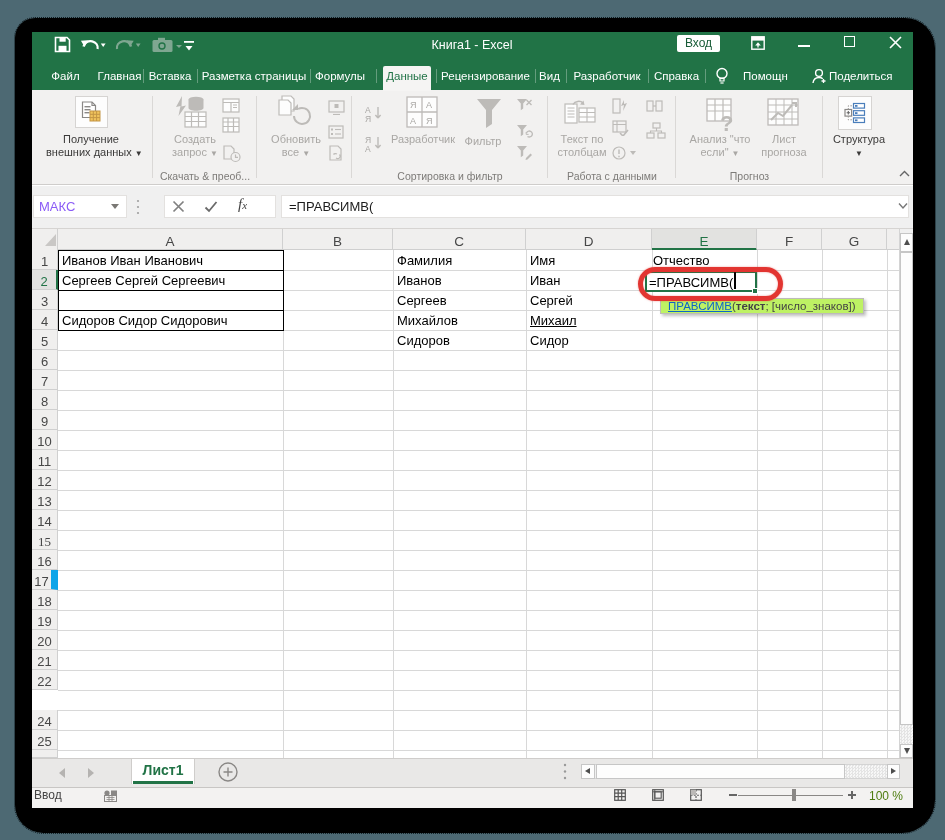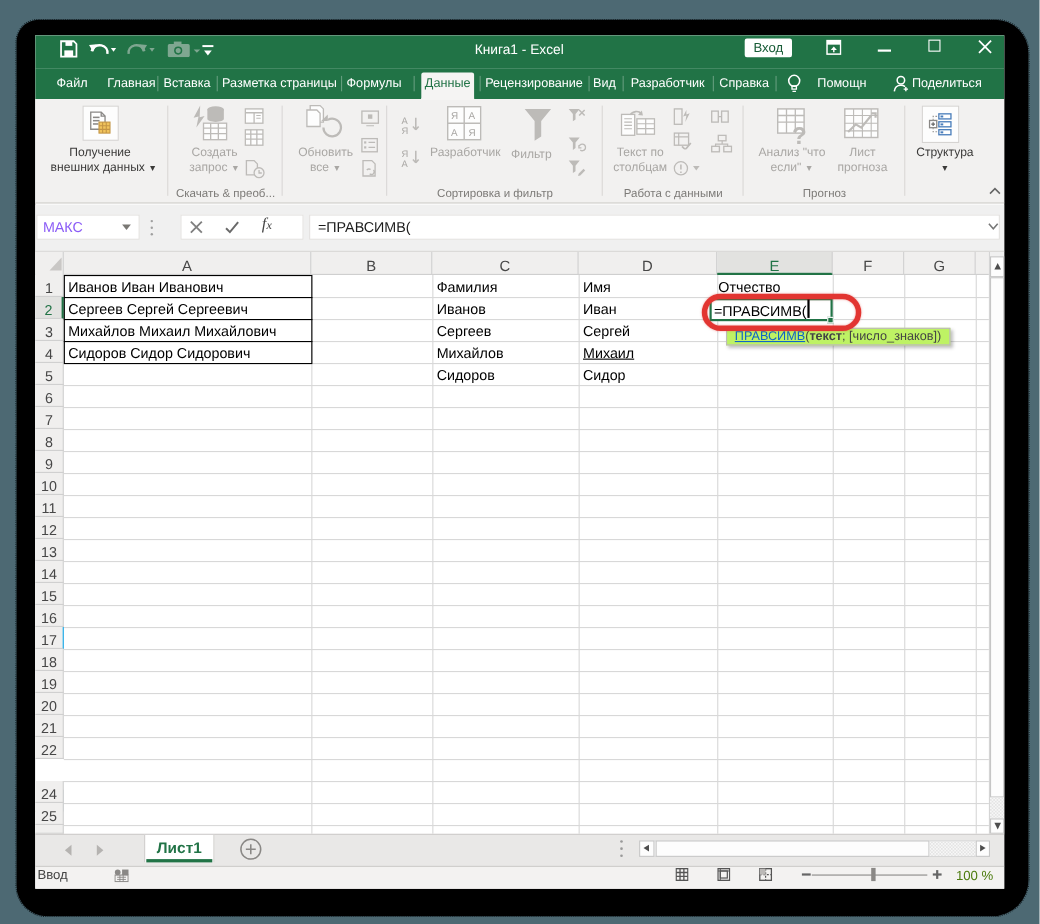--- a/index.html
+++ b/index.html
@@ -335,39 +335,38 @@
 <div class="rowhdr" style="top:298px;height:20px;line-height:23px;border-right:1px solid #d0d0d0;">5</div>
 <div class="rowhdr" style="top:318px;height:20px;line-height:23px;border-right:1px solid #d0d0d0;">6</div>
 <div class="rowhdr" style="top:338px;height:20px;line-height:23px;border-right:1px solid #d0d0d0;">7</div>
 <div class="rowhdr" style="top:358px;height:20px;line-height:23px;border-right:1px solid #d0d0d0;">8</div>
 <div class="rowhdr" style="top:378px;height:20px;line-height:23px;border-right:1px solid #d0d0d0;">9</div>
 <div class="rowhdr" style="top:398px;height:20px;line-height:23px;border-right:1px solid #d0d0d0;">10</div>
 <div class="rowhdr" style="top:418px;height:20px;line-height:23px;border-right:1px solid #d0d0d0;">11</div>
 <div class="rowhdr" style="top:438px;height:20px;line-height:23px;border-right:1px solid #d0d0d0;">12</div>
 <div class="rowhdr" style="top:458px;height:20px;line-height:23px;border-right:1px solid #d0d0d0;">13</div>
 <div class="rowhdr" style="top:478px;height:20px;line-height:23px;border-right:1px solid #d0d0d0;">14</div>
-<div class="rowhdr" style="top:498px;height:20px;line-height:23px;border-right:1px solid #d0d0d0;">15</div>
+<div class="rowhdr" style="top:498px;height:20px;line-height:23px;border-right:1px solid #d0d0d0;font-family:Liberation Serif, serif;">15</div>
 <div class="rowhdr" style="top:518px;height:20px;line-height:23px;border-right:1px solid #d0d0d0;">16</div>
-<div class="rowhdr" style="top:538px;height:20px;line-height:23px;border-right:1px solid #0ea5e9;">17</div>
+<div class="rowhdr" style="top:538px;height:20px;line-height:23px;border-right:7px solid #0ea5e9;">17</div>
 <div class="rowhdr" style="top:558px;height:20px;line-height:23px;border-right:1px solid #d0d0d0;">18</div>
 <div class="rowhdr" style="top:578px;height:20px;line-height:23px;border-right:1px solid #d0d0d0;">19</div>
 <div class="rowhdr" style="top:598px;height:20px;line-height:23px;border-right:1px solid #d0d0d0;">20</div>
 <div class="rowhdr" style="top:618px;height:20px;line-height:23px;border-right:1px solid #d0d0d0;">21</div>
 <div class="rowhdr" style="top:638px;height:20px;line-height:23px;border-right:1px solid #d0d0d0;">22</div>
 <div class="rowhdr" style="top:686px;height:20px;line-height:23px;border-right:1px solid #0c4a6e;">23</div>
 <div class="rowhdr" style="top:678px;height:20px;line-height:23px;border-right:1px solid #d0d0d0;">24</div>
 <div class="rowhdr" style="top:698px;height:20px;line-height:23px;border-right:1px solid #d0d0d0;">25</div>
 <div class="rowhdr" style="top:718px;height:8px;line-height:23px;border-right:1px solid #d0d0d0;overflow:hidden;">26</div>
 <div class="abs" style="left:26px;top:218px;width:226px;height:81px;border:1.2px solid #000;"></div>
 <div class="abs" style="left:26px;top:238px;width:226px;height:1.2px;background:#000;"></div>
 <div class="abs" style="left:26px;top:258px;width:226px;height:1.2px;background:#000;"></div>
 <div class="abs" style="left:26px;top:278px;width:226px;height:1.2px;background:#000;"></div>
 <div class="cell" style="left:30px;top:218px;">Иванов Иван Иванович</div>
 <div class="cell" style="left:30px;top:238px;">Сергеев Сергей Сергеевич</div>
-<div class="cell" style="left:30px;top:258px;">Михайлов Михаил Михайлович</div>
 <div class="cell" style="left:30px;top:278px;">Сидоров Сидор Сидорович</div>
 <div class="cell" style="left:365px;top:218px;">Фамилия</div>
 <div class="cell" style="left:365px;top:238px;">Иванов</div>
 <div class="cell" style="left:365px;top:258px;">Сергеев</div>
 <div class="cell" style="left:365px;top:278px;">Михайлов</div>
 <div class="cell" style="left:365px;top:298px;">Сидоров</div>
 <div class="cell" style="left:498px;top:218px;">Имя</div>
 <div class="cell" style="left:498px;top:238px;">Иван</div>
 <div class="cell" style="left:498px;top:258px;">Сергей</div>
 <div class="cell" style="left:498px;top:278px;text-decoration:underline;">Михаил</div>

